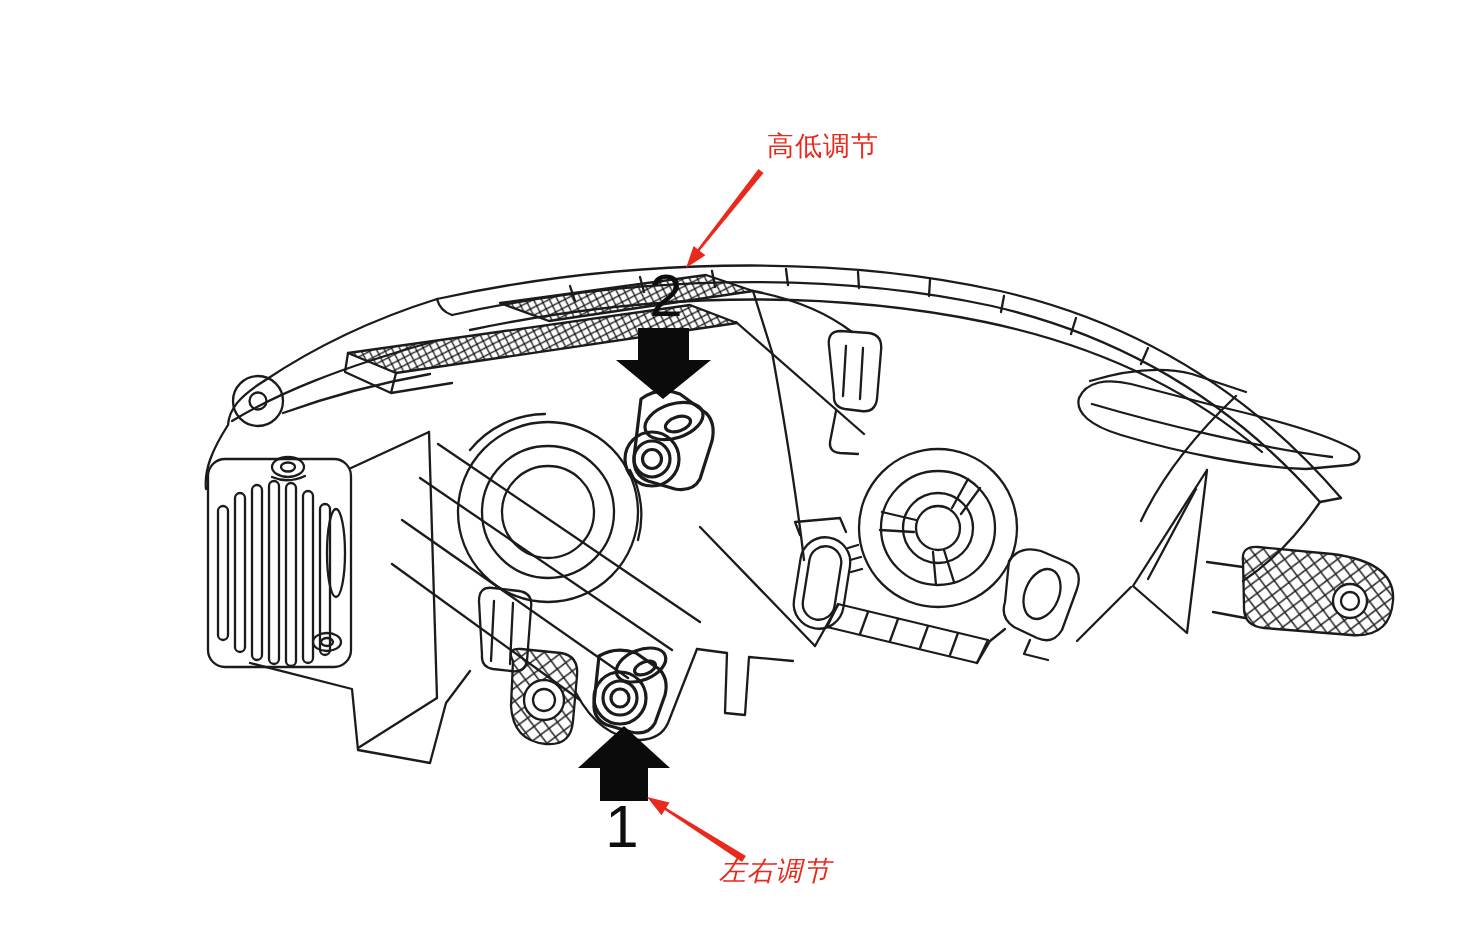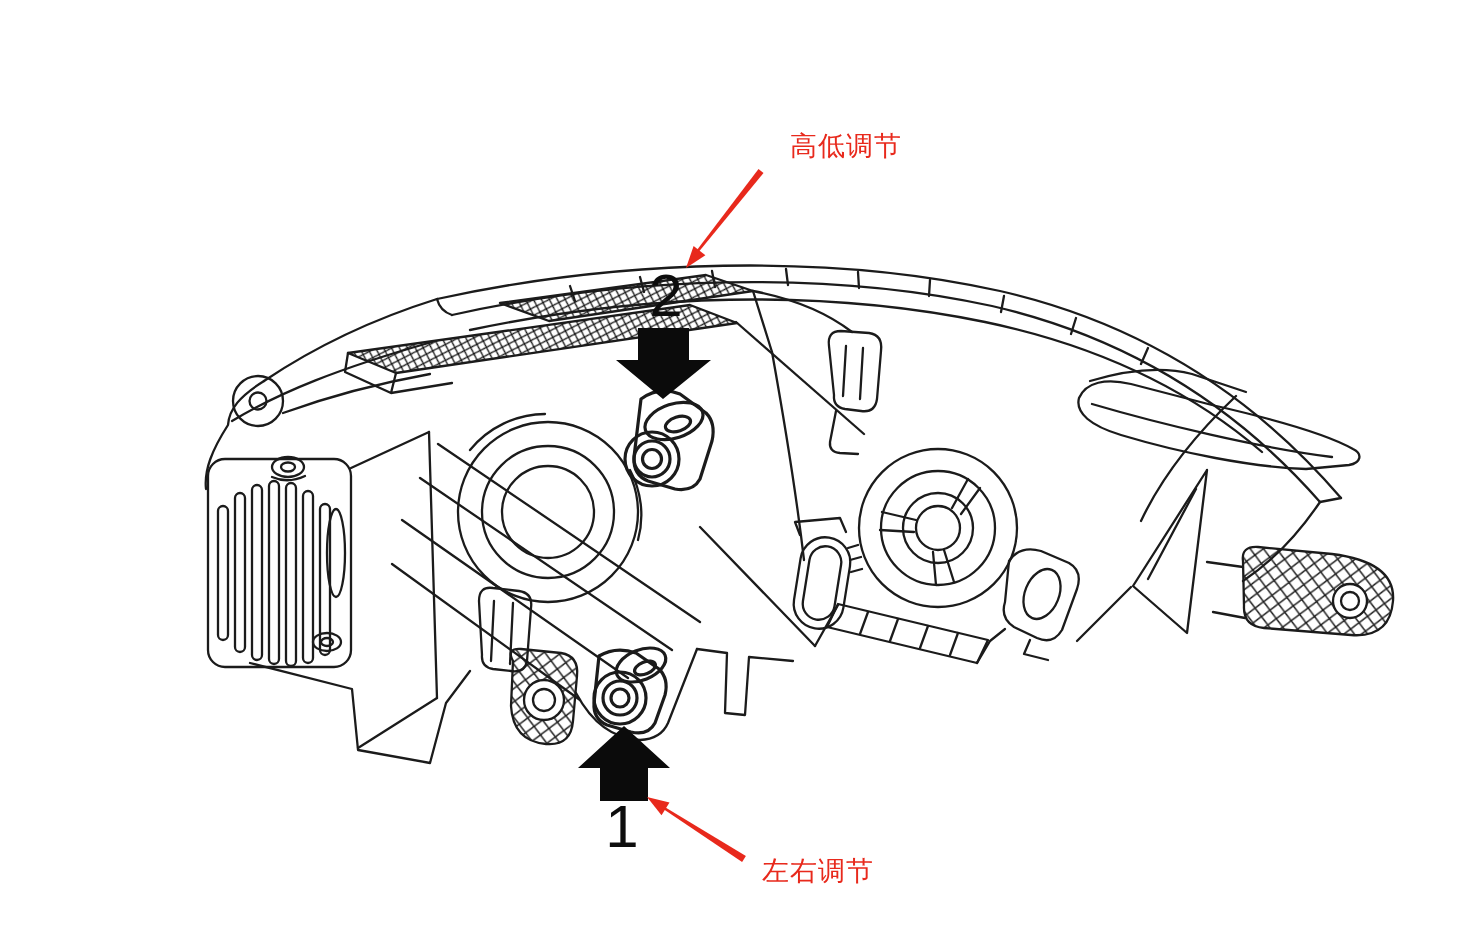--- a/index.html
+++ b/index.html
@@ -13,22 +13,22 @@
   .stage svg{position:absolute;left:0;top:0;}
   .callout-label{
     position:absolute;
     color:#e8291c;
     font-size:27px;
     letter-spacing:1px;
     white-space:nowrap;
     line-height:1;
     font-family:"Liberation Sans","DejaVu Sans",sans-serif;
   }
-  .label-height{left:790px;top:133px;}
-  .label-horizontal{left:762px;top:858px;}
+  .label-height{left:767px;top:133px;}
+  .label-horizontal{left:719px;top:858px;font-style:italic;}
   .marker{
     position:absolute;
     color:#0d0d0d;
     font-size:60px;
     line-height:1;
     width:44px;
     text-align:center;
     font-family:"Liberation Sans","DejaVu Sans",sans-serif;
   }
   .marker-2{left:644px;top:266px;}

